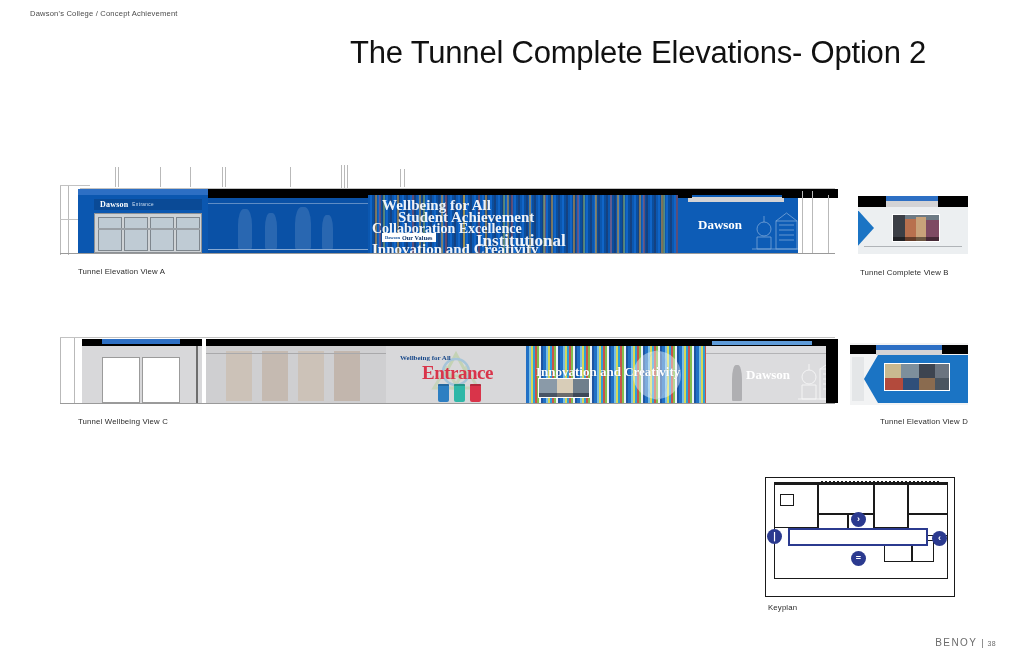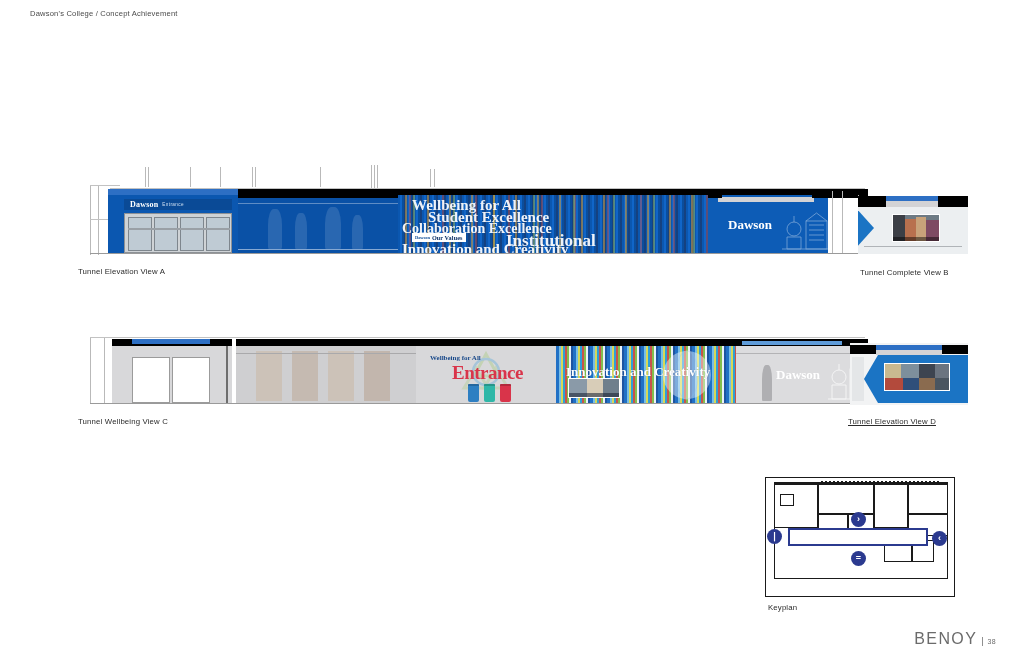--- a/index.html
+++ b/index.html
@@ -18,21 +18,21 @@
   .slide-title{
     position:absolute;left:350px;top:34px;width:650px;
     font-size:31px;line-height:38px;letter-spacing:-.2px;
     color:#111;white-space:nowrap;
   }
 
   
   .caption{position:absolute;font-size:7.8px;color:#2b2b2b;letter-spacing:.15px;white-space:nowrap;}
 
   
-  .elev{position:absolute;margin-left:30px;}
+  .elev{position:absolute;}
 
   
   .vline{position:absolute;width:1px;background:#b9b9b9;}
   .hline{position:absolute;height:1px;background:#c2c2c2;}
   .blackband{position:absolute;background:#000;}
   .greyband{position:absolute;background:#d3d3d5;}
   .bluetop{position:absolute;background:#2d6fc4;}
 
   
   .blue{position:absolute;background:#0b57b0;}
@@ -114,30 +114,31 @@
   .kp-line{position:absolute;background:#1a1a1a;}
   .kp-room{position:absolute;border:1px solid #1a1a1a;box-sizing:border-box;}
   .corridor{position:absolute;border:2.5px solid #2b3a8f;box-sizing:border-box;background:#fff;}
   .marker{position:absolute;width:15px;height:15px;border-radius:50%;background:#2b3a8f;
     color:#fff;display:flex;align-items:center;justify-content:center;
     font-size:9px;font-weight:bold;line-height:1;}
 
   
   .footer{position:absolute;right:28px;bottom:14px;display:flex;align-items:baseline;
     color:#6b6b6b;}
-  .footer .brand{font-size:16px;letter-spacing:1.4px;}
+  .footer .brand{font-size:10px;letter-spacing:1.4px;}
   .footer .sep{font-size:9px;margin:0 4px;}
   .footer .pg{font-size:7px;letter-spacing:.3px;}
 </style>
 </head>
 <body>
 
 <div class="slide">
 
   <div class="breadcrumb">Dawson's College /  Concept Achievement</div>
+  <div class="slide-title">The Tunnel Complete Elevations- Option  2</div>
 
   <div class="elev" style="left:60px;top:165px;width:775px;height:95px;">
 
     <div class="vline" style="left:0px;top:20px;height:70px;"></div>
     <div class="vline" style="left:8px;top:20px;height:70px;"></div>
     <div class="hline" style="left:0px;top:20px;width:30px;"></div>
     <div class="hline" style="left:0px;top:54px;width:30px;"></div>
     <div class="hline" style="left:0px;top:88px;width:775px;background:#9a9a9a;"></div>
 
     <div class="vline" style="left:55px;top:2px;height:20px;"></div>
@@ -178,21 +179,21 @@
       <div class="door-glass" style="left:29px;top:3px;width:24px;height:34px;"></div>
       <div class="door-glass" style="left:55px;top:3px;width:24px;height:34px;"></div>
       <div class="door-glass" style="left:81px;top:3px;width:24px;height:34px;"></div>
       <div class="mullion" style="left:3px;top:14px;width:102px;height:1.5px;"></div>
     </div>
 
     <div class="values" style="left:308px;top:30px;width:310px;height:58px;">
       <div class="stripes"></div>
       <div class="confetti"></div>
       <div class="vword" style="left:14px;top:2px;font-size:15px;">Wellbeing for All</div>
-      <div class="vword" style="left:30px;top:14px;font-size:15px;">Student Excellence</div>
+      <div class="vword" style="left:30px;top:14px;font-size:15px;">Student Achievement</div>
       <div class="vword" style="left:4px;top:26px;font-size:14px;">Collaboration Excellence</div>
       <div class="vword" style="left:108px;top:36px;font-size:17px;">Institutional</div>
       <div class="vword" style="left:4px;top:46px;font-size:15px;">Innovation and Creativity</div>
       <div class="badge" style="left:14px;top:38px;">
         <span class="bd-logo">Dawson</span>
         <span class="bd-text">Our Values</span>
       </div>
     </div>
 
     <div class="blue" style="left:618px;top:30px;width:120px;height:58px;background:#0d5cb6;"></div>
@@ -337,21 +338,21 @@
       <div class="cell" style="left:16px;top:0;width:18px;height:14px;background:#7d8f9c;"></div>
       <div class="cell" style="left:34px;top:0;width:16px;height:14px;background:#3d4450;"></div>
       <div class="cell" style="left:50px;top:0;width:16px;height:14px;background:#6b7480;"></div>
       <div class="cell" style="left:0;top:14px;width:18px;height:14px;background:#b34a3c;"></div>
       <div class="cell" style="left:18px;top:14px;width:16px;height:14px;background:#2f4f7a;"></div>
       <div class="cell" style="left:34px;top:14px;width:16px;height:14px;background:#8a6b4f;"></div>
       <div class="cell" style="left:50px;top:14px;width:16px;height:14px;background:#4a5560;"></div>
     </div>
     <div class="cell" style="left:2px;top:14px;width:12px;height:44px;background:#e4e6e8;"></div>
   </div>
-  <div class="caption" style="left:848px;top:417px;text-decoration:underline;">Tunnel Elevation View D</div>
+  <div class="caption" style="left:880px;top:417px;">Tunnel Elevation View D</div>
 
   <div class="keyplan" style="left:765px;top:477px;width:190px;height:120px;">
 
     <div class="kp-room" style="left:8px;top:6px;width:44px;height:44px;"></div>
     <div class="kp-room" style="left:52px;top:6px;width:56px;height:30px;"></div>
     <div class="kp-room" style="left:108px;top:6px;width:34px;height:44px;"></div>
     <div class="kp-room" style="left:142px;top:6px;width:40px;height:30px;"></div>
     <div class="kp-room" style="left:142px;top:36px;width:40px;height:22px;"></div>
     <div class="kp-room" style="left:52px;top:36px;width:30px;height:22px;"></div>
     <div class="kp-room" style="left:82px;top:36px;width:26px;height:22px;"></div>

